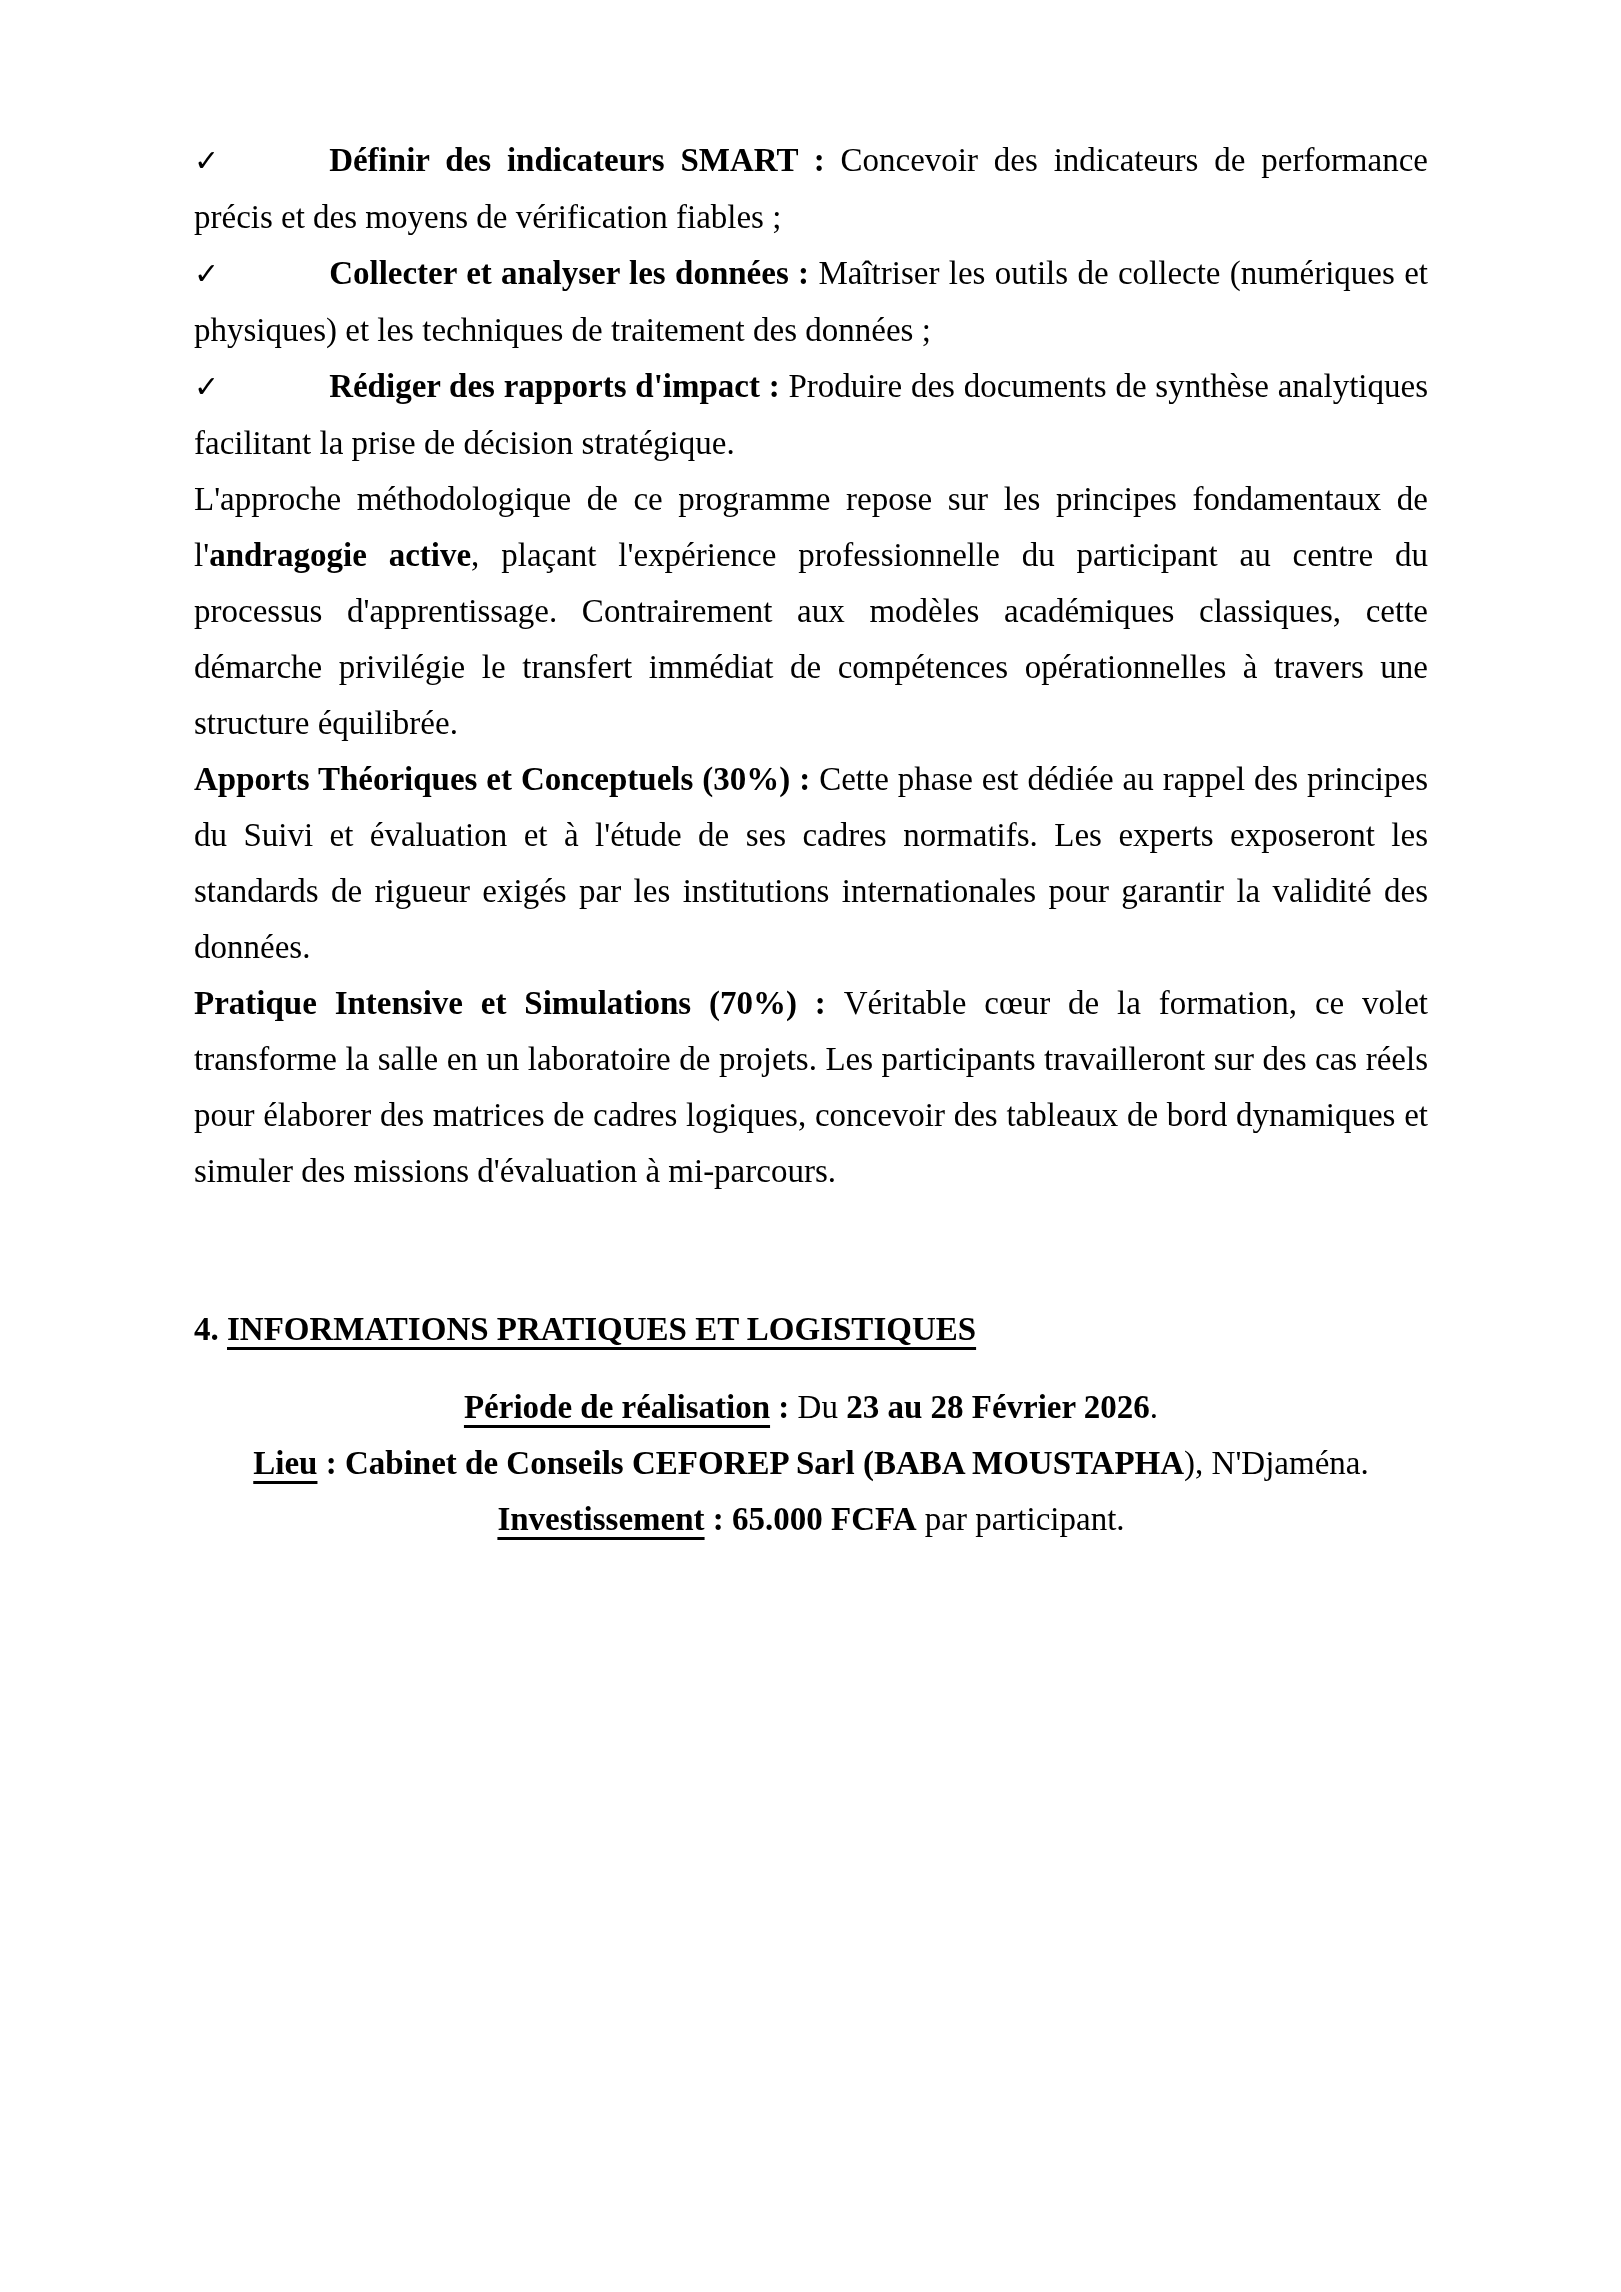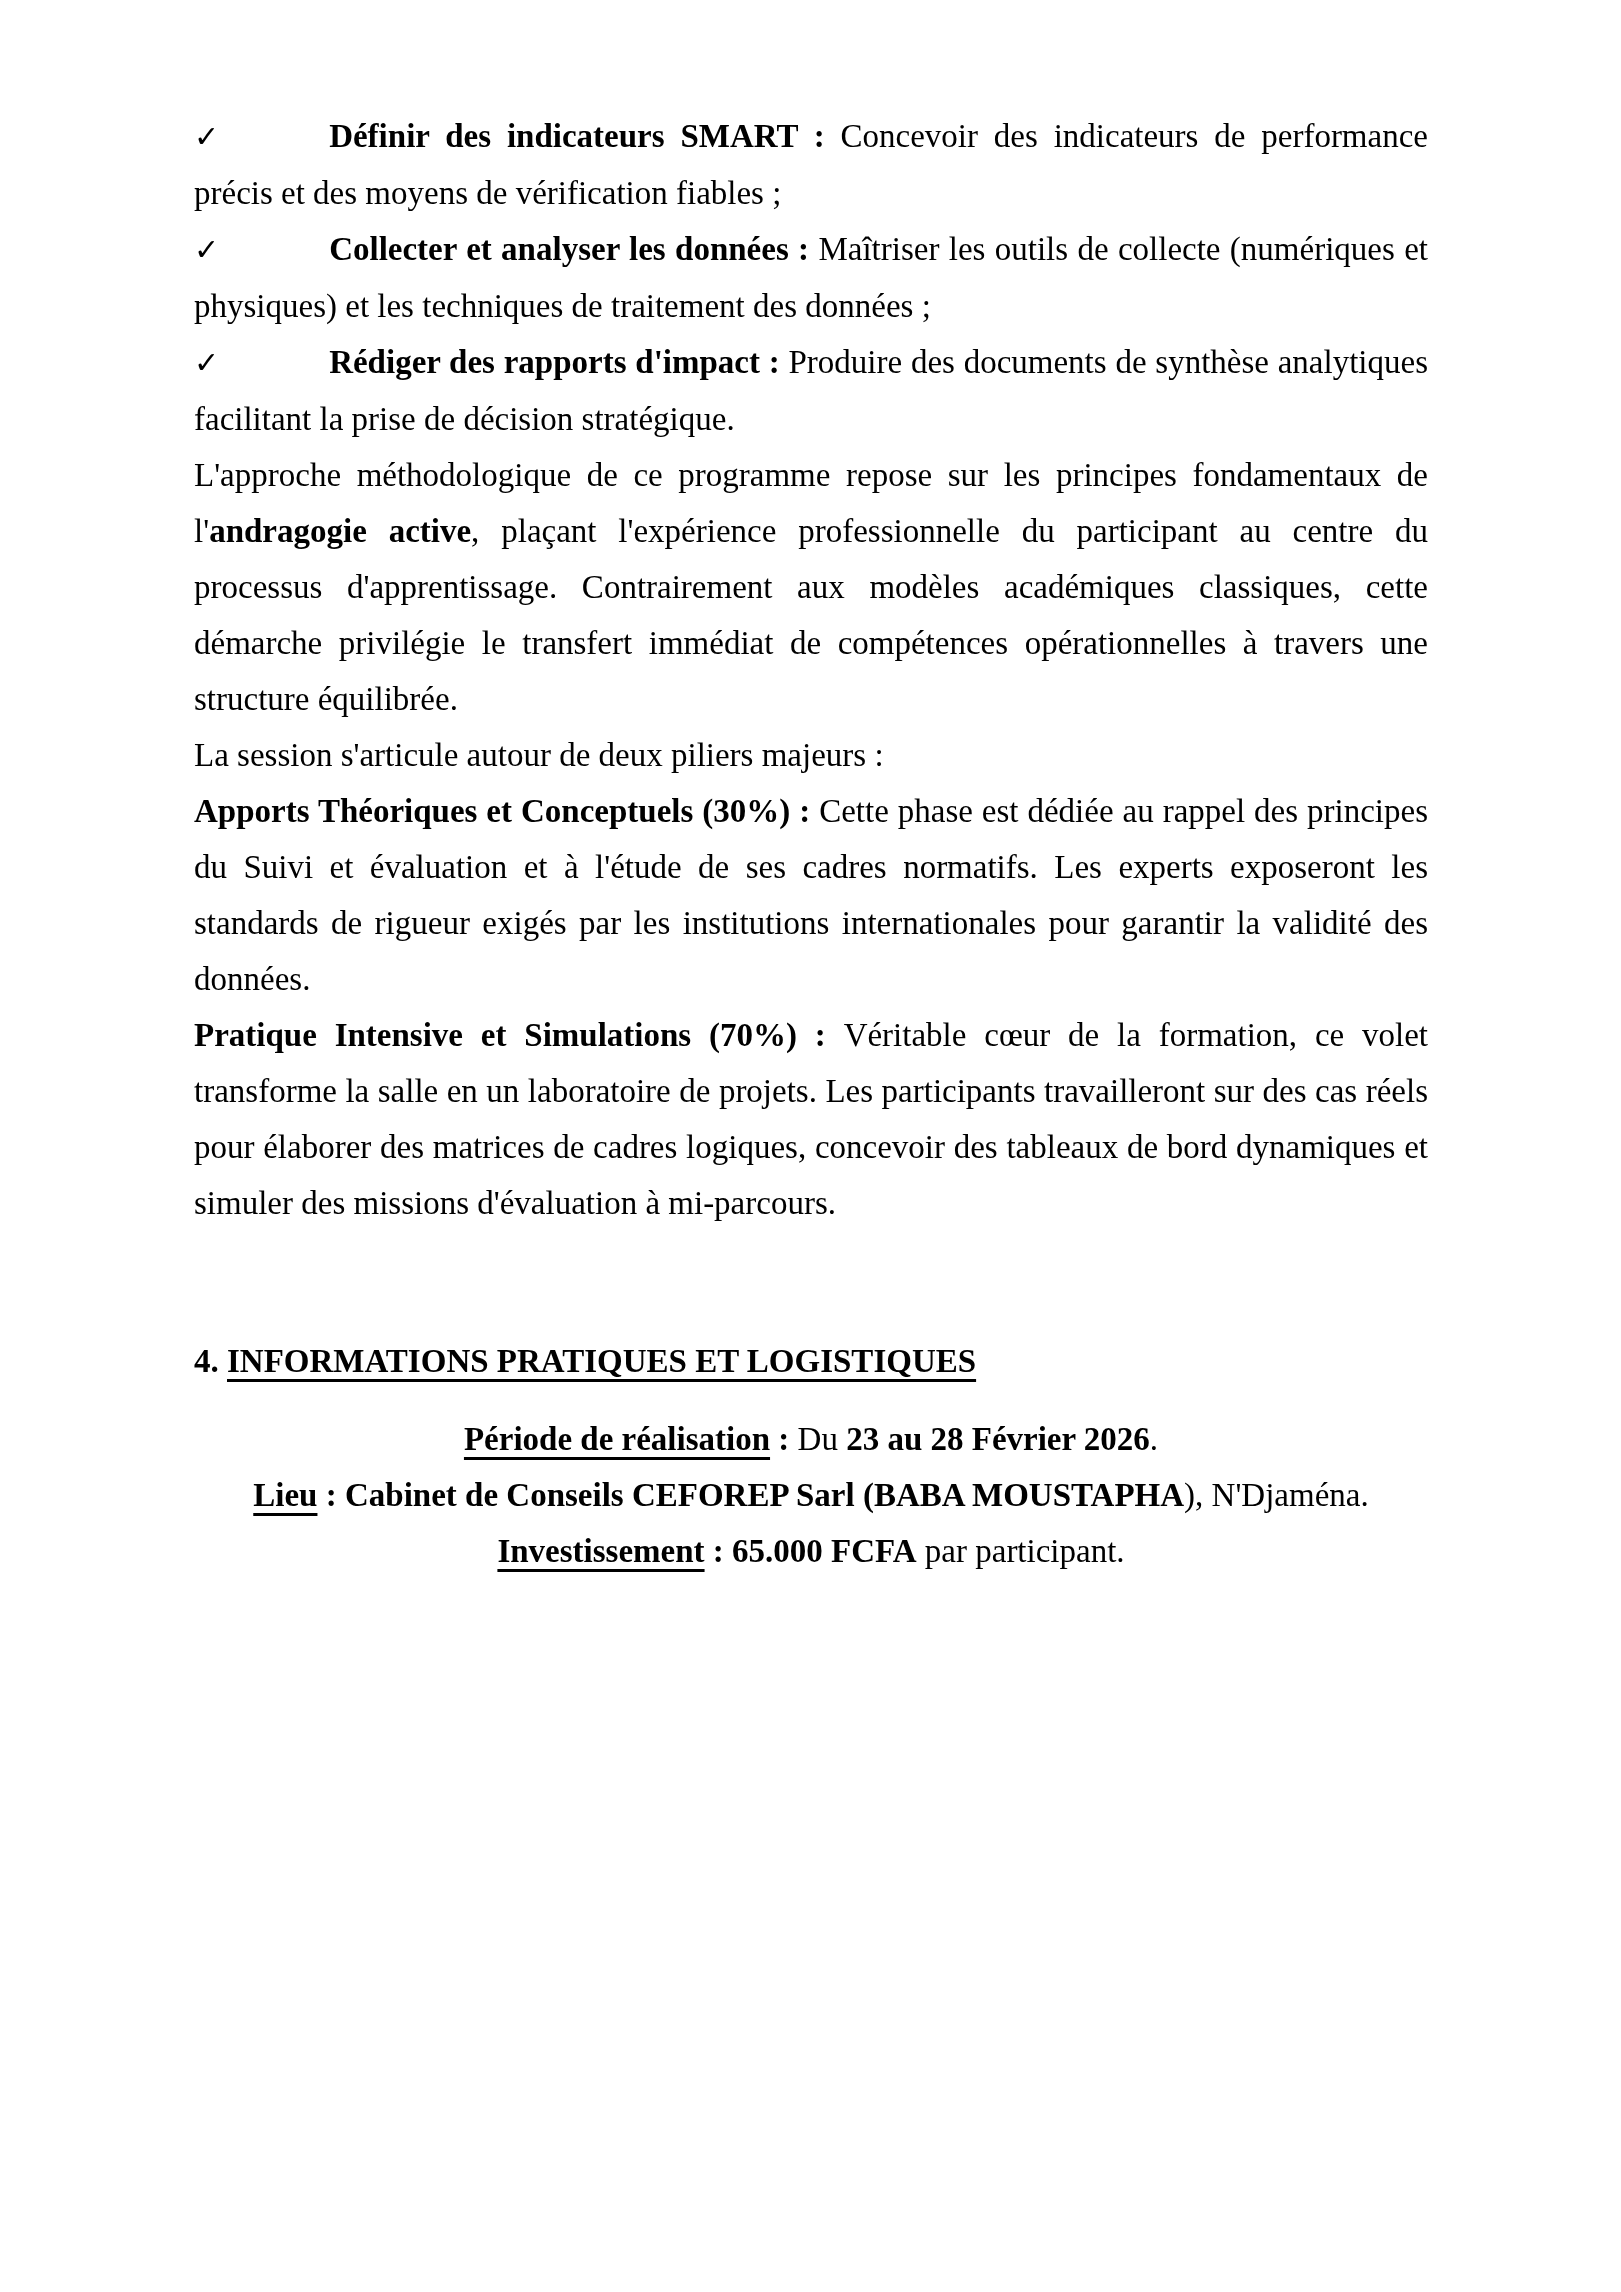--- a/index.html
+++ b/index.html
@@ -12,20 +12,21 @@
     width: 1621px;
     height: 2181px;
     box-sizing: border-box;
     background: #ffffff;
     color: #000000;
     font-family: "Liberation Serif", "DejaVu Serif", serif;
     font-size: 33px;
     line-height: 56px;
     padding: 108px 193px 0 194px;
     overflow: hidden;
+    margin-top: 24px;
   }
   .page p { margin: 0; }
   .bullet {
     text-align: justify;
     margin: 0;
   }
   .paragraph {
     text-align: justify;
     margin: 0 0 21.6px;
   }
@@ -50,21 +51,20 @@
   }
 </style>
 </head>
 <body>
 
 <div class="page" id="doc" style="background: rgb(255, 255, 255); color: rgb(0, 0, 0);">
     <p class="bullet"><span class="check">✓</span><span class="bullet-tab"></span><span class="b">Définir des indicateurs SMART : </span><span class="">Concevoir des indicateurs de performance précis et des moyens de vérification fiables ;</span></p>
     <p class="bullet"><span class="check">✓</span><span class="bullet-tab"></span><span class="b">Collecter et analyser les données : </span><span class="">Maîtriser les outils de collecte (numériques et physiques) et les techniques de traitement des données ;</span></p>
     <p class="bullet"><span class="check">✓</span><span class="bullet-tab"></span><span class="b">Rédiger des rapports d'impact : </span><span class="">Produire des documents de synthèse analytiques facilitant la prise de décision stratégique.</span></p>
     <p class="paragraph"><span class="">L'approche méthodologique de ce programme repose sur les principes fondamentaux de l'</span><span class="b">andragogie active</span><span class="">, plaçant l'expérience professionnelle du participant au centre du processus d'apprentissage. Contrairement aux modèles académiques classiques, cette démarche privilégie le transfert immédiat de compétences opérationnelles à travers une structure équilibrée.</span></p>
-    <p class="paragraph"><span class="">La session s'articule autour de deux piliers majeurs :</span></p>
     <p class="paragraph"><span class="b">Apports Théoriques et Conceptuels (30%) : </span><span class="">Cette phase est dédiée au rappel des principes du Suivi et évaluation et à l'étude de ses cadres normatifs. Les experts exposeront les standards de rigueur exigés par les institutions internationales pour garantir la validité des données.</span></p>
     <p class="paragraph"><span class="b">Pratique Intensive et Simulations (70%) : </span><span class="">Véritable cœur de la formation, ce volet transforme la salle en un laboratoire de projets. Les participants travailleront sur des cas réels pour élaborer des matrices de cadres logiques, concevoir des tableaux de bord dynamiques et simuler des missions d'évaluation à mi-parcours.</span></p>
     <p class="heading h4"><span class="b">4. </span><span class="b u">INFORMATIONS PRATIQUES ET LOGISTIQUES</span></p>
     <p class="info"><span class="b u">Période de réalisation</span><span class="b"> : </span><span class="">Du </span><span class="b">23 au 28 Février 2026</span><span class="">.</span></p>
     <p class="info"><span class="b u">Lieu</span><span class="b"> : </span><span class="b">Cabinet de Conseils CEFOREP Sarl (BABA MOUSTAPHA</span><span class="">), N'Djaména.</span></p>
     <p class="info"><span class="b u">Investissement</span><span class="b"> : </span><span class="b">65.000 FCFA</span><span class=""> par participant.</span></p>
   </div>
 
 
 </body></html>

